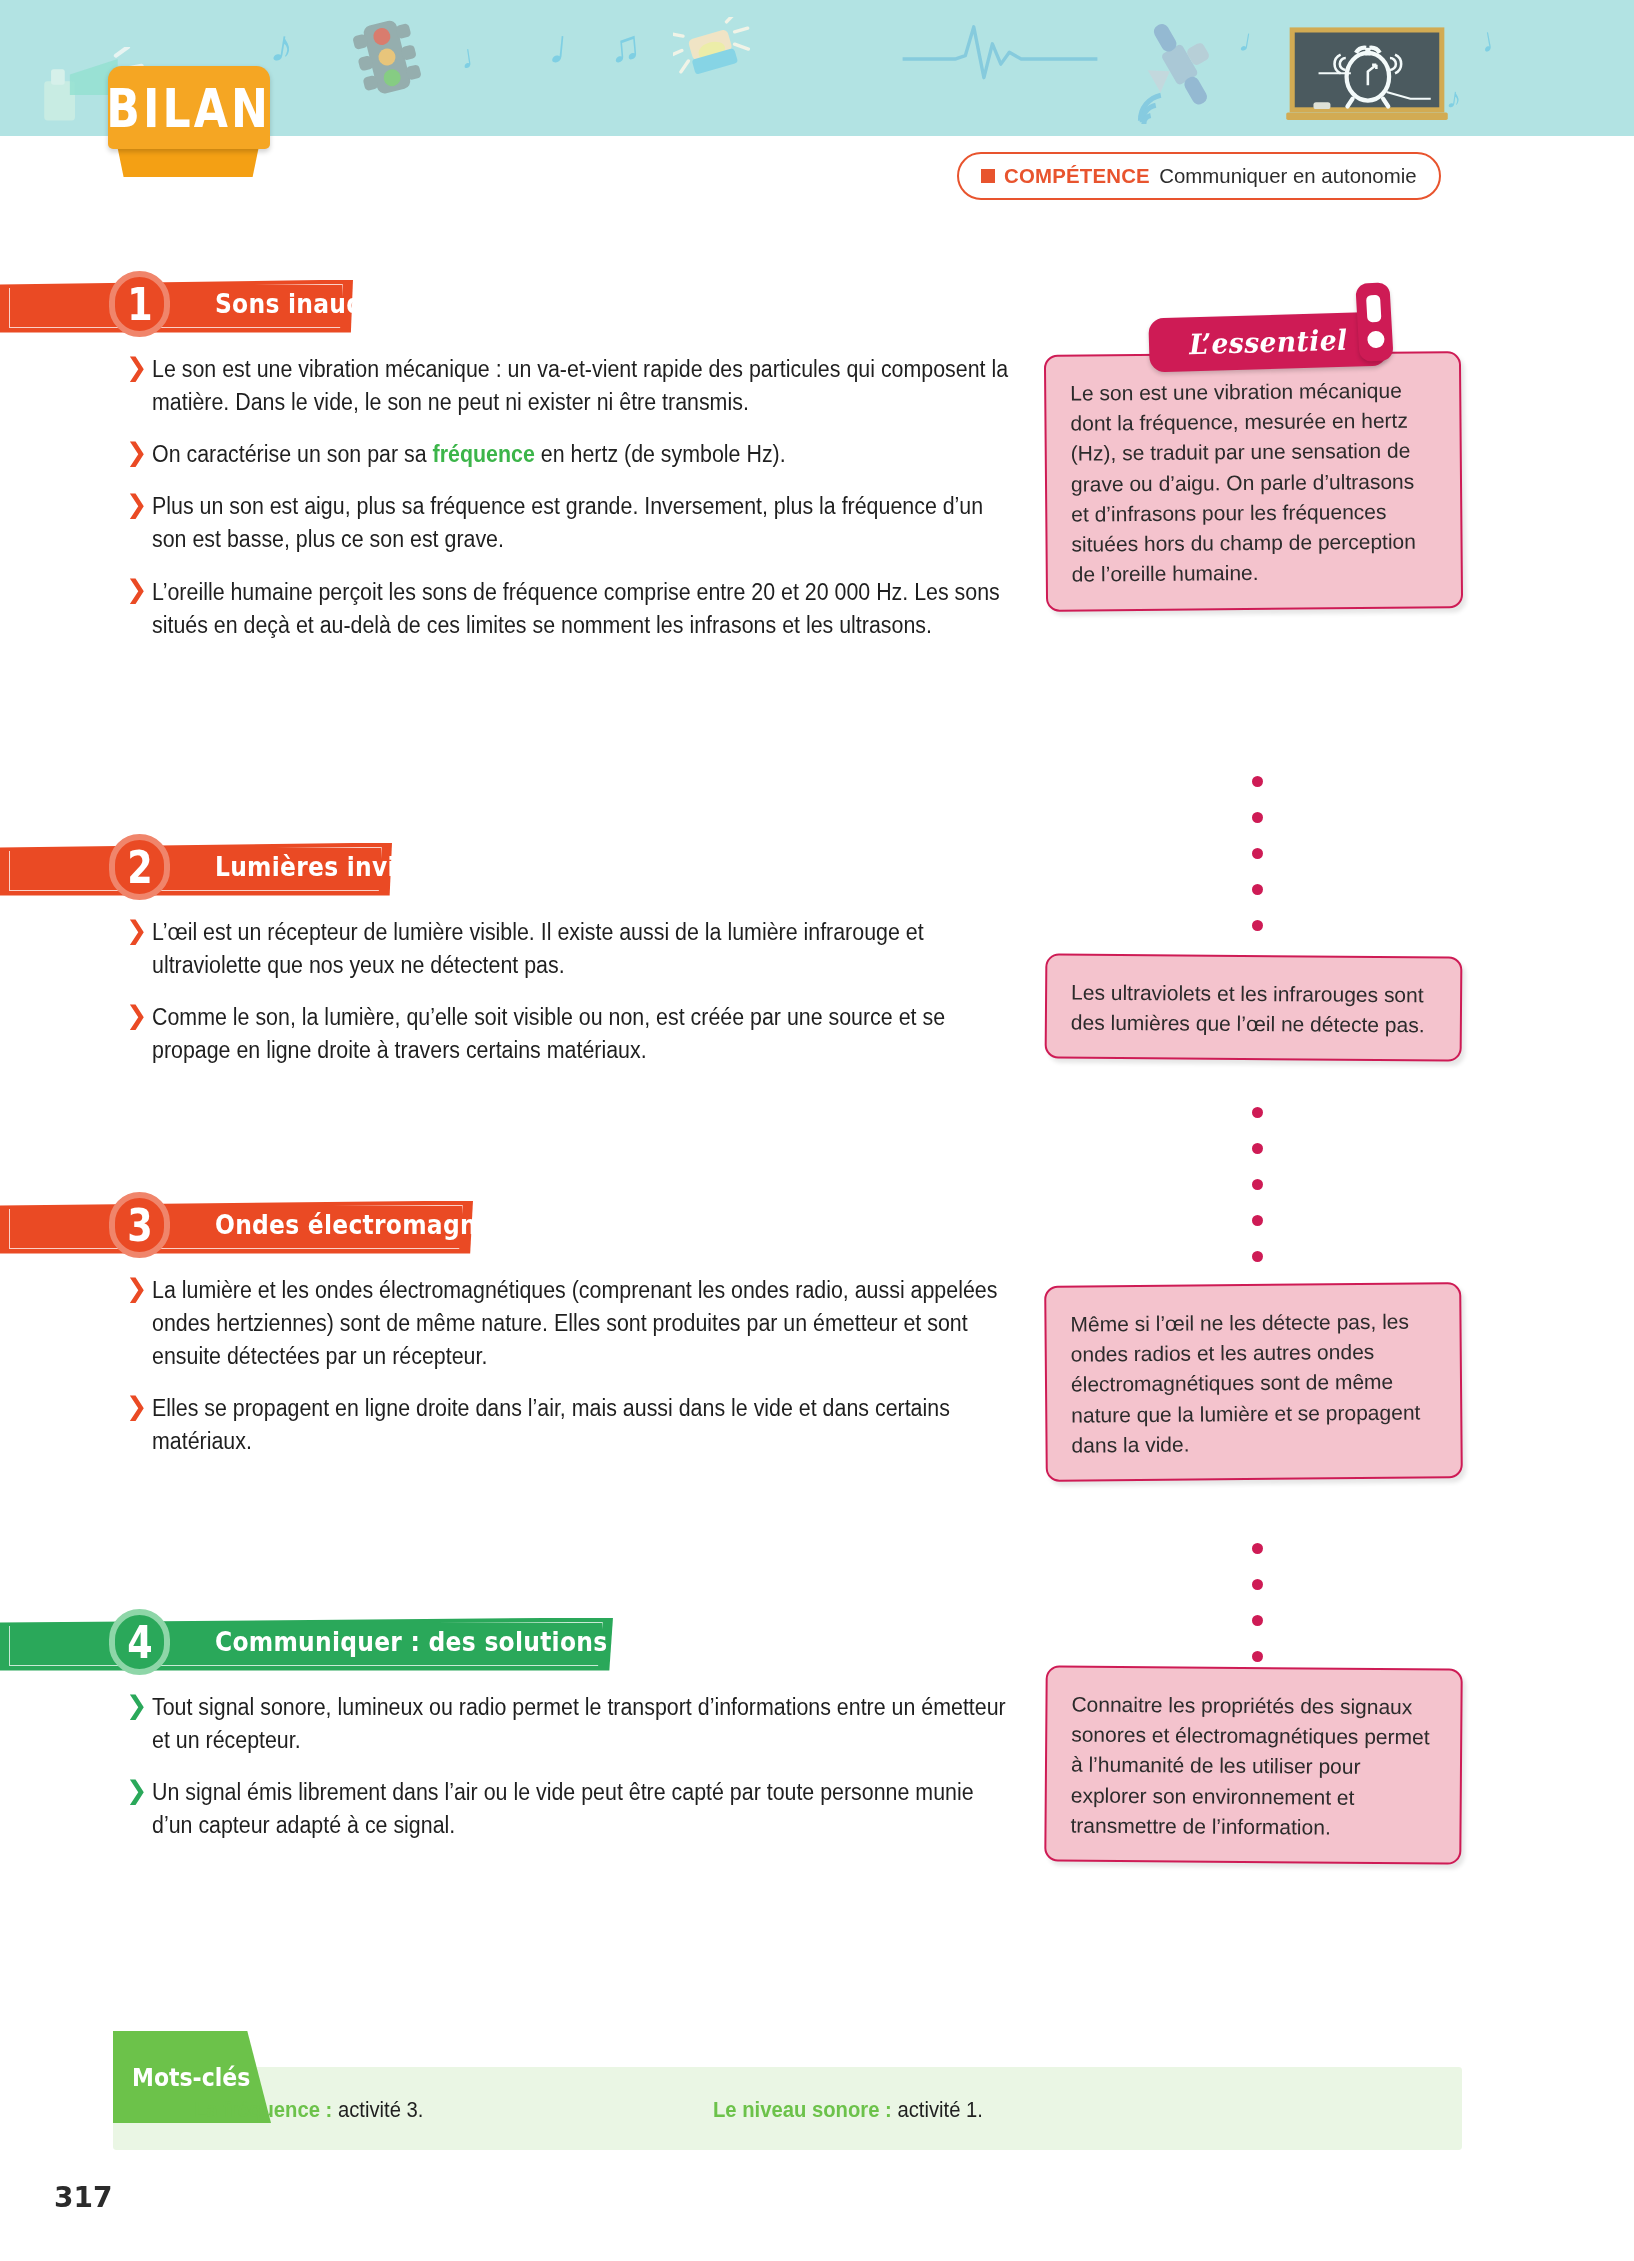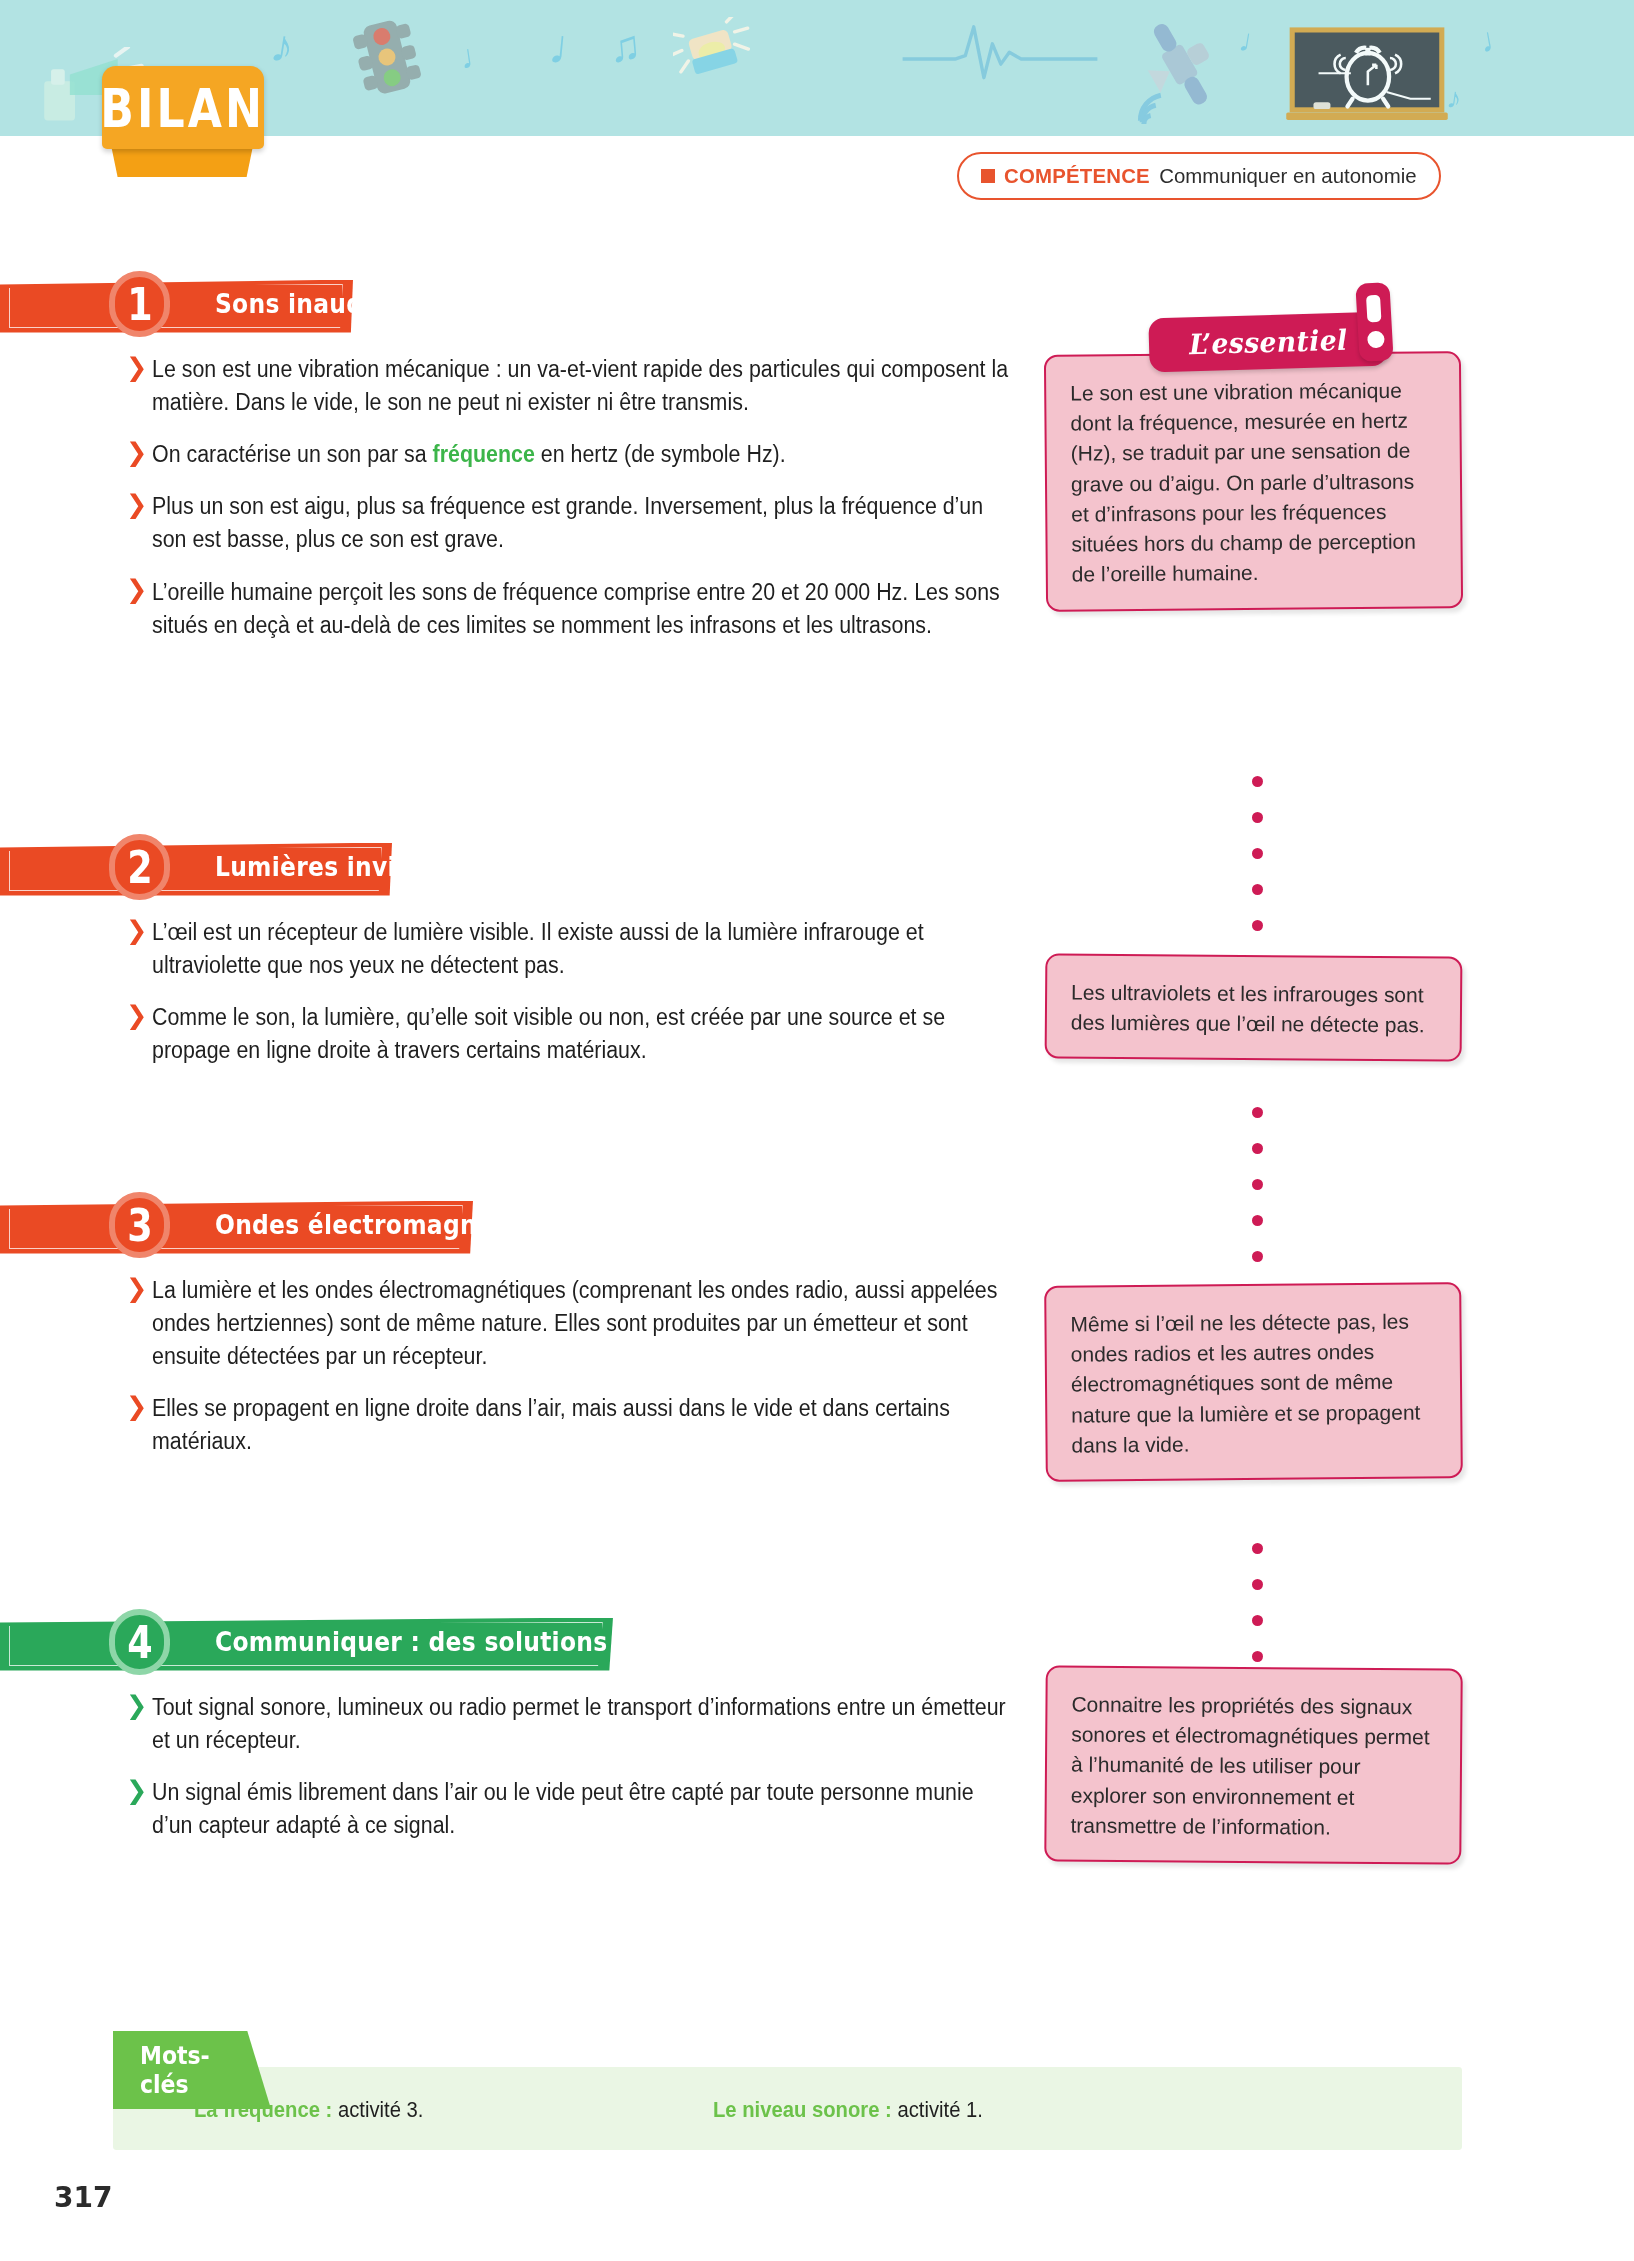--- a/index.html
+++ b/index.html
@@ -30,21 +30,21 @@
   .deco-wave { left:902px; top:15.3px; width:196px; height:72px; }
   
   .deco-sat { left:1132px; top:17px; width:106px; height:119px; }
   
   .deco-board { left:1286px; top:24px; width:162px; height:102px; }
   
   .note { position:absolute; color:#7fcfe3; }
 
   
   .bilan-tab {
-    position:absolute; left:102px; top:66px; z-index:6;
+    position:absolute; left:108px; top:66px; z-index:6;
     width:168px; height:98px;
   }
   .bilan-flap {
     position:absolute; left:5.1px; top:60px; width:150px; height:51px;
     background:#f4a014;
     clip-path: polygon(0 0, 100% 0, 93% 100%, 7% 100%);
   }
   .bilan-box {
     position:absolute; left:0; top:0; width:162px; height:83px;
     background:#f5a623; border-radius:13.6px 13.6px 5.1px 5.1px;
@@ -167,24 +167,24 @@
 
   
   .mots {
     position:absolute; left:113px; top:2031px; width:1349px; height:119px;
   }
   .mots-panel {
     position:absolute; left:0; top:36px; width:1349px; height:83px;
     background:#eaf6e4; border-radius:3.4px;
   }
   .mots-tab {
-    position:absolute; left:0; top:0; width:158px; height:78px;
+    position:absolute; left:0; top:0; width:158px; height:92px;
     background:#6cc24a;
     clip-path: polygon(0 0, 85% 0, 100% 100%, 0 100%);
-    display:flex; align-items:center; padding-left:27px;
+    display:flex; align-items:center; padding-left:19px;
   }
   .mots-tab span {
     color:#fff; font-size:25px; font-weight:700;
     font-family:"DejaVu Sans", sans-serif; transform:scaleX(.88);
     transform-origin:left center;
   }
   .mots-row {
     position:absolute; left:0; top:66px; width:1349px;
     display:flex;
   }

